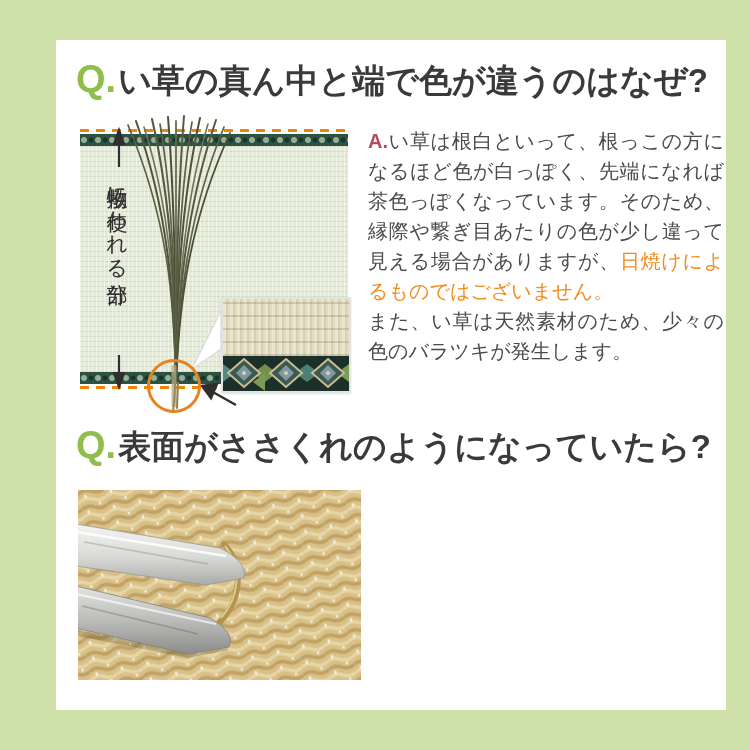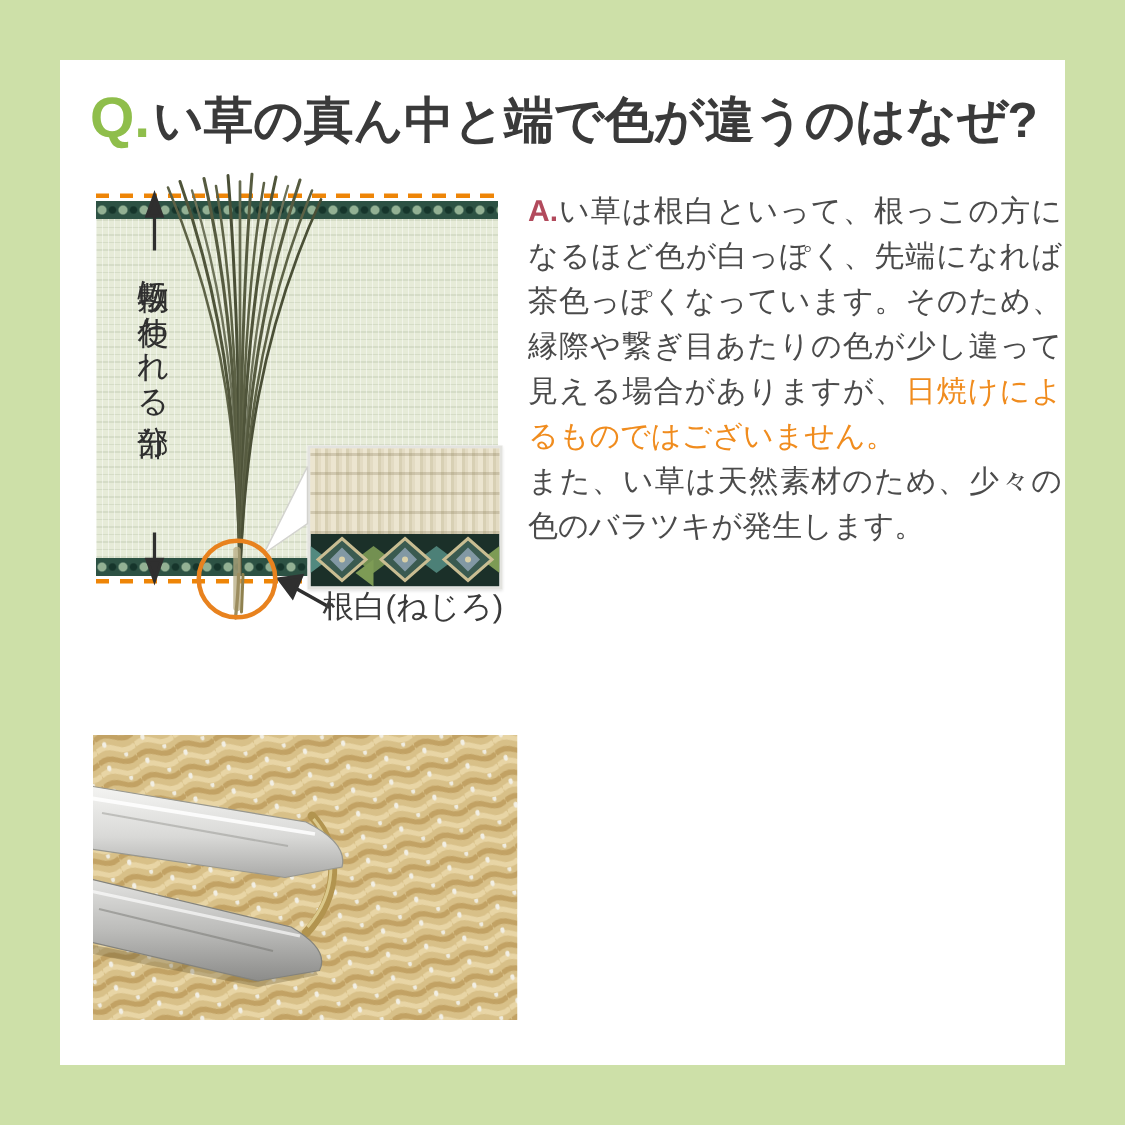--- a/index.html
+++ b/index.html
@@ -1,18 +1,18 @@
 <!DOCTYPE html>
 <html><head>
 <meta charset="utf-8">
 <style>
   html,body{margin:0;padding:0;background:#fff;}
   .page{position:relative;width:750px;height:750px;background:#cde0a8;
         font-family:"Liberation Sans","DejaVu Sans",sans-serif;overflow:hidden;}
-  .content{position:absolute;left:40px;top:40px;width:670px;height:670px;background:#ffffff;}
+  .content{position:absolute;left:56px;top:40px;width:670px;height:670px;background:#ffffff;}
 
   
   .qa-heading{position:absolute;left:20px;font-weight:bold;font-size:33px;color:#3a3a3a;
               white-space:nowrap;letter-spacing:0;}
   .qa-heading .qmark{color:#8fbe4b;font-size:38px;margin-right:2px;font-weight:bold;}
   #q1{top:18px;}
   #q2{top:384px;}
 
   
   .answer{position:absolute;width:356px;font-size:20px;line-height:30px;color:#4b4b4b;
@@ -138,28 +138,30 @@
           <polygon points="41,272 36,258 46,258"></polygon>
         </g>
         <g stroke="#2f2f2f" stroke-width="2.4" fill="#2f2f2f">
           <line x1="158" y1="290" x2="133" y2="276"></line>
           <polygon points="124,271 139,269 133,283"></polygon>
         </g>
       </svg>
 
       <div class="range-label">敷物に使われる部分</div>
       <div class="nejiro-circle"></div>
-      <div class="callout-label">根白(ねじろ)</div>
     </div>
 
     <div class="answer" id="a1">
       <p><span class="a-mark">A.</span><span>い草は根白といって、根っこの方になるほど色が白っぽく、先端になれば茶色っぽくなっています。そのため、縁際や繋ぎ目あたりの色が少し違って見える場合がありますが、</span><span class="hl-orange">日焼けによるものではございません。</span></p>
       <p class="para-follow">また、い草は天然素材のため、少々の色のバラツキが発生します。</p>
     </div>
 
+    <div class="qa-heading" id="q2">
+      <span class="qmark">Q.</span><span>表面がささくれのようになっていたら?</span>
+    </div>
 
     <svg class="photo" width="283" height="190" viewBox="0 0 283 190">
       <defs>
         <linearGradient id="g1" x1="0" y1="0" x2="0" y2="1">
           <stop offset="0" stop-color="#f4f4f2"></stop>
             <stop offset="0.55" stop-color="#d9d9d7"></stop>
           <stop offset="1" stop-color="#aaaaa8"></stop>
         </linearGradient>
         <linearGradient id="g2" x1="0" y1="0" x2="0" y2="1">
           <stop offset="0" stop-color="#e2e2e0"></stop>

